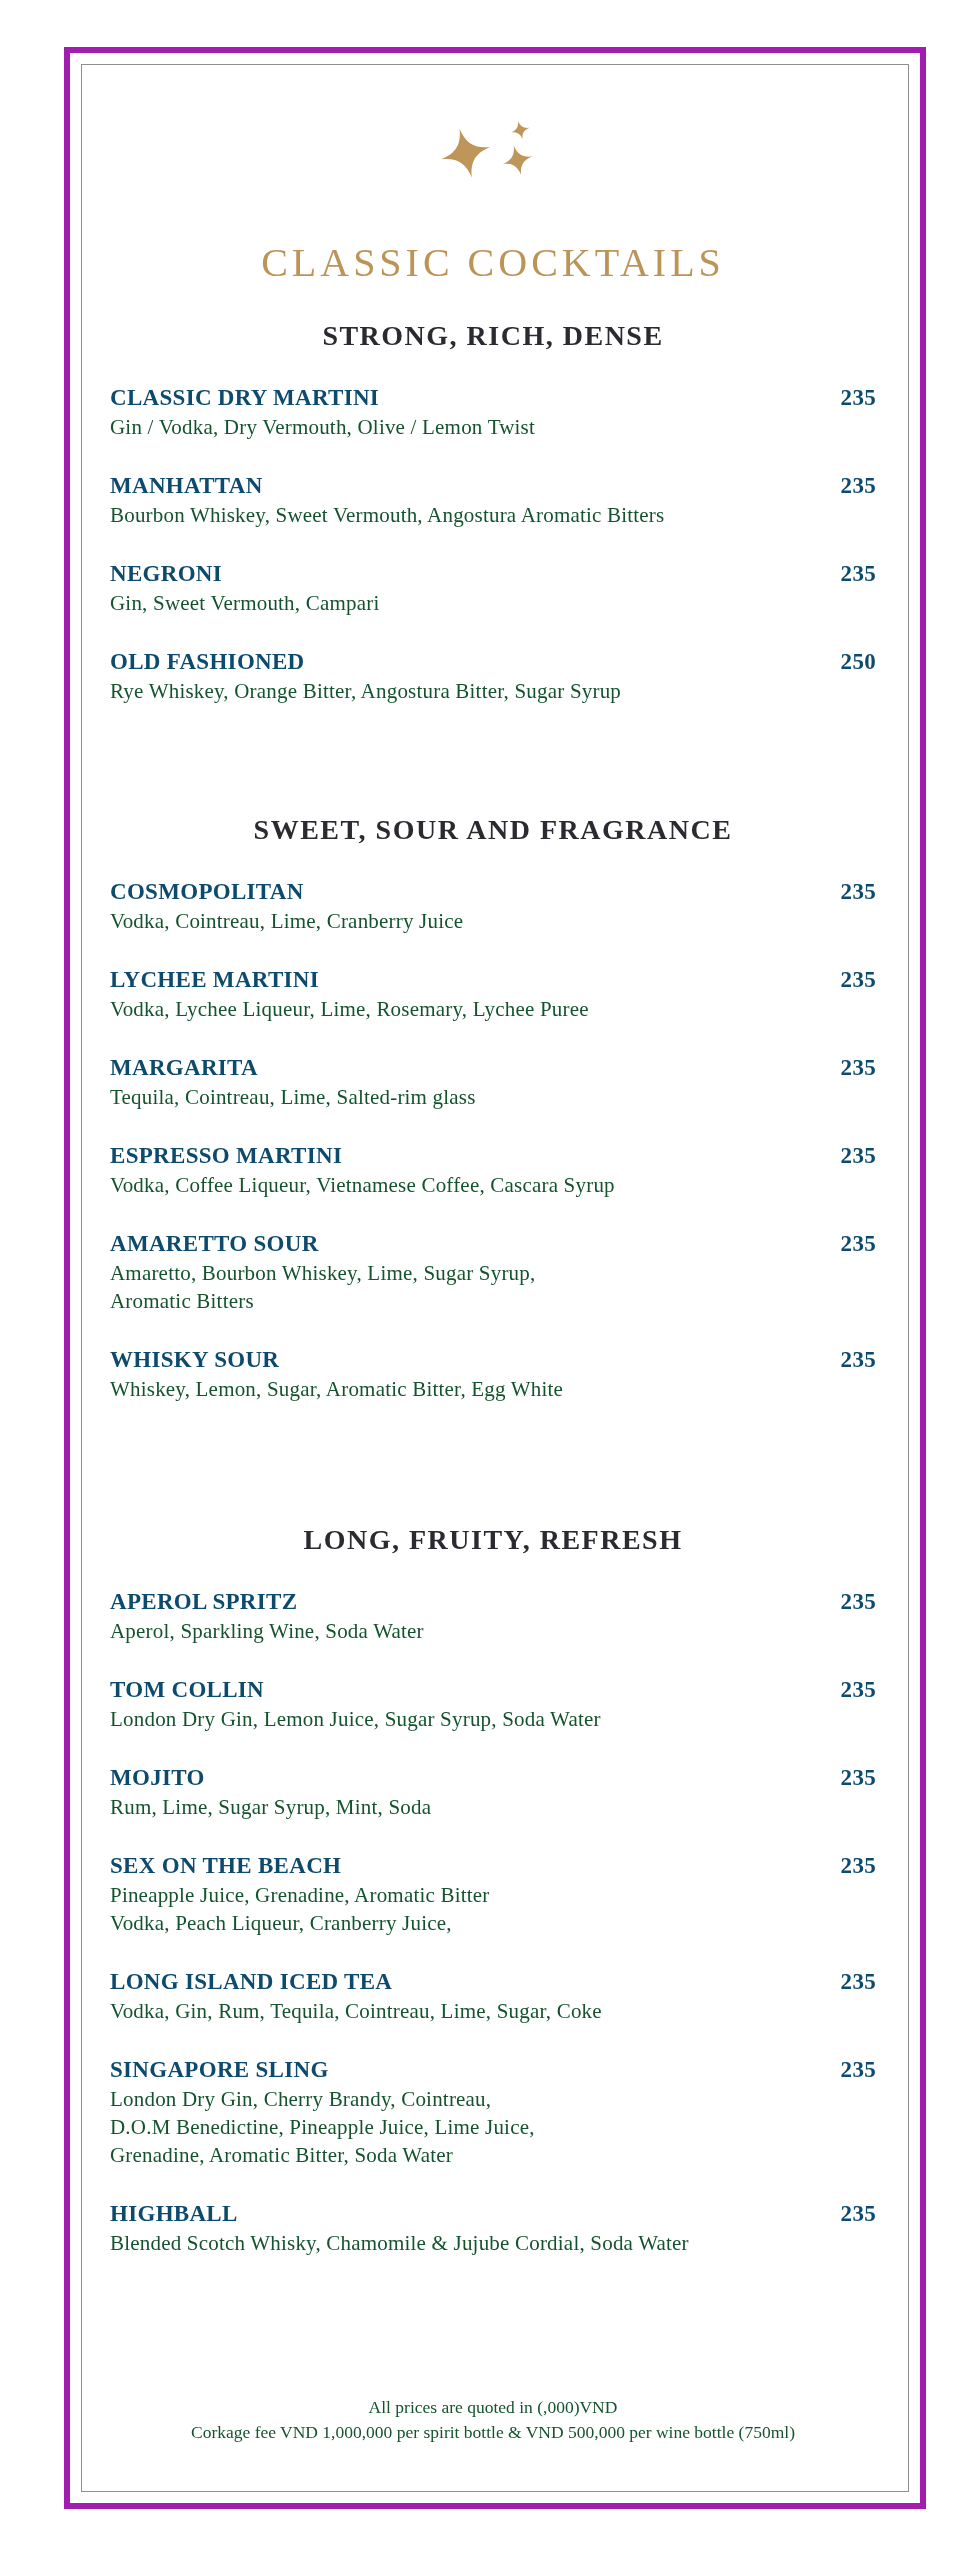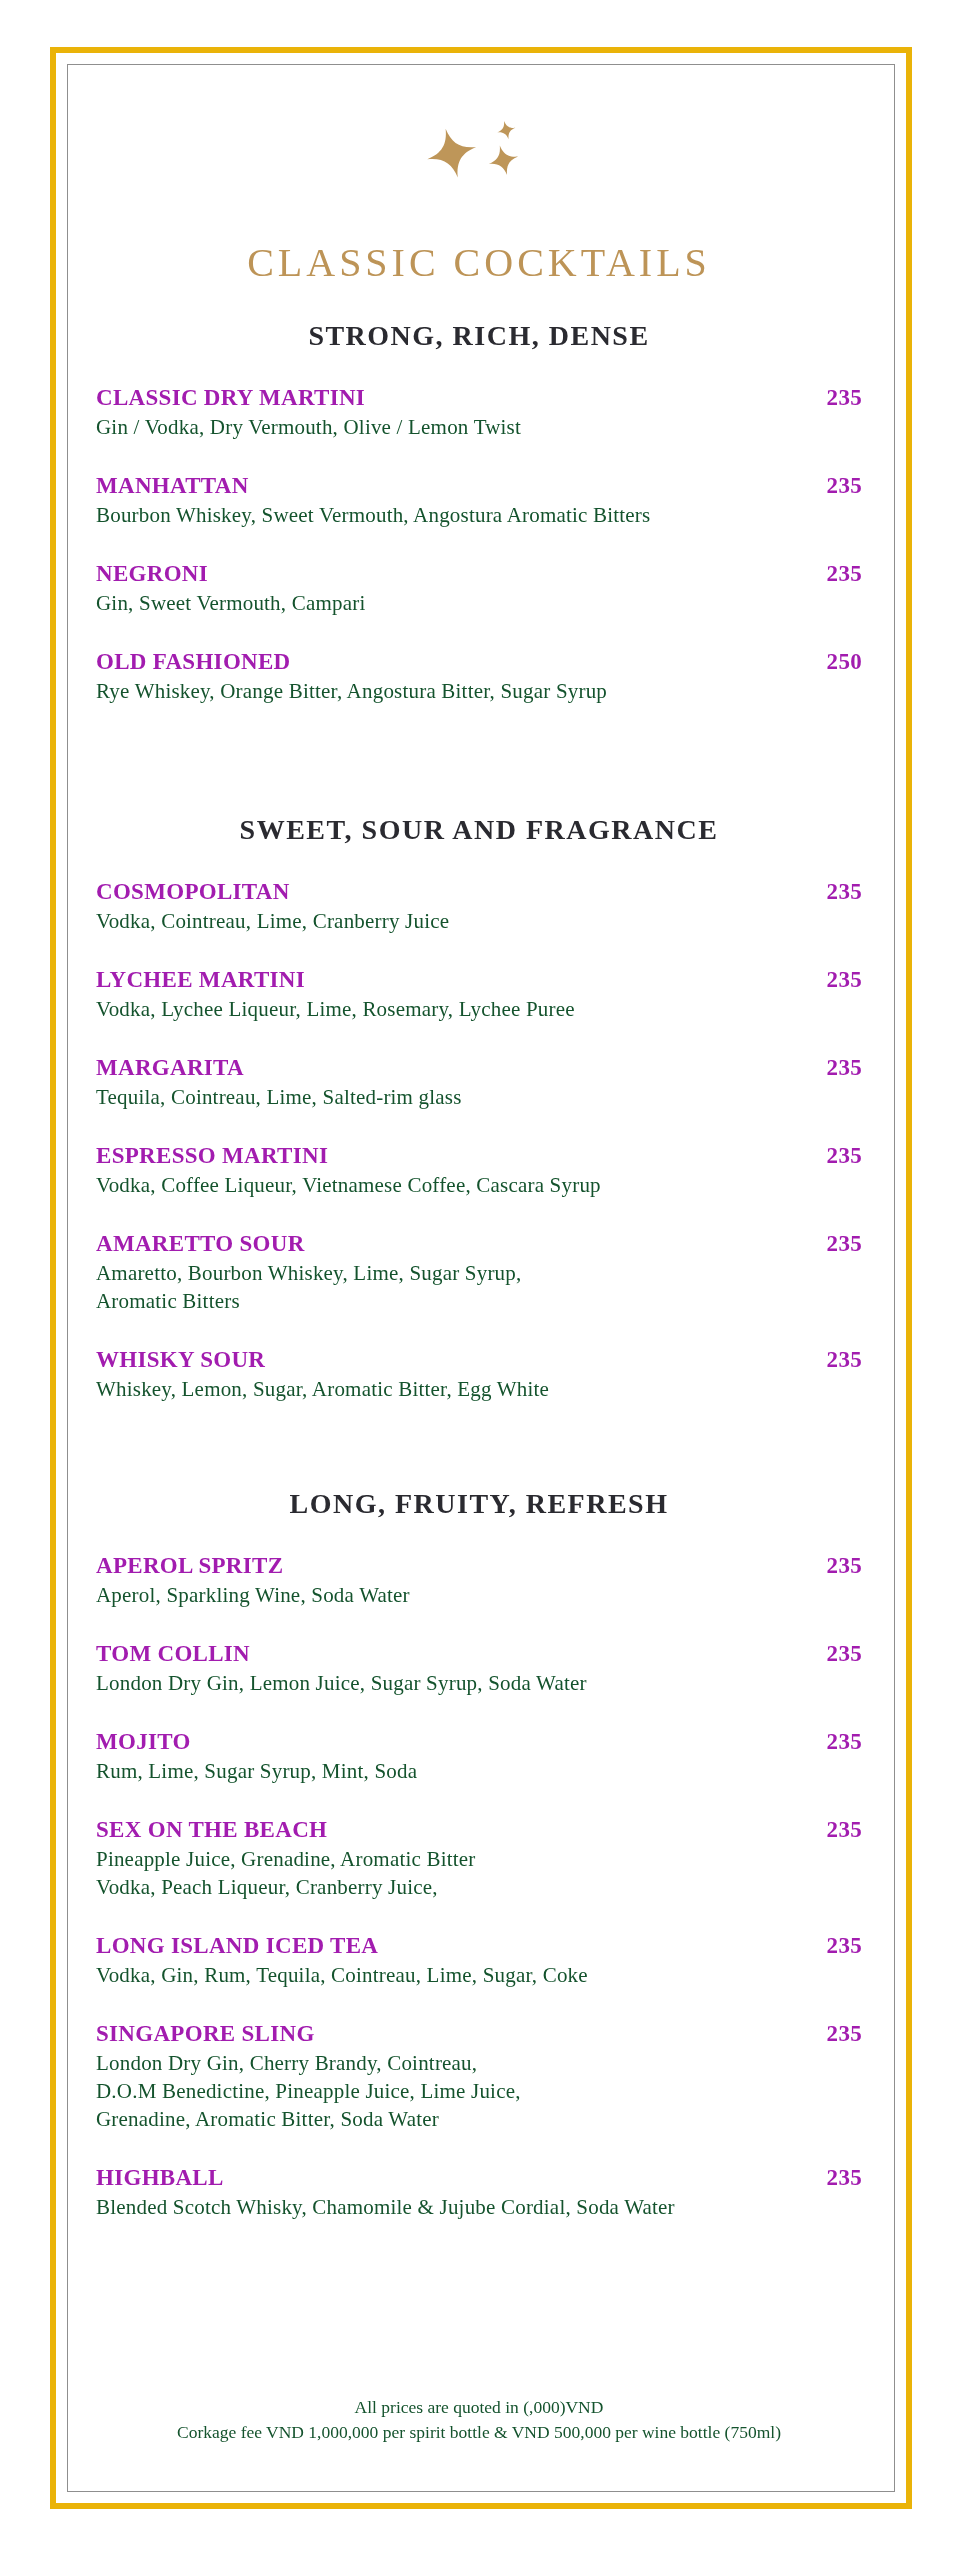--- a/index.html
+++ b/index.html
@@ -3,52 +3,52 @@
 <meta charset="utf-8">
 <style>
   html, body { margin: 0; padding: 0; }
   body {
     width: 964px; height: 2560px;
     background: #ffffff;
     position: relative;
     font-family: "Liberation Serif", "DejaVu Serif", serif;
   }
   .frame {
-    position: absolute; left: 50px; top: 47px;
+    position: absolute; left: 64px; top: 47px;
     width: 850px; height: 2450px;
-    border: 6px solid #eab308;
+    border: 6px solid #a21caf;
     background: #ffffff;
   }
   .inner {
     position: absolute; inset: 11px;
     border: 1px solid #8f8f8f;
     box-sizing: border-box;
     display: flex; flex-direction: column;
     padding: 50px 32px 46px 28px;
   }
   .logo { display: block; margin: 0 auto; }
   .title {
     margin: 47px 0 0; text-align: center;
     font-size: 40px; line-height: 44px; font-weight: 400;
     letter-spacing: 4px; color: #bd9457;
   }
   #sections { margin-top: 26px; }
   .section { margin-top: 8px; }
   #sections .section:nth-child(2) { margin-top: 108px; }
-  #sections .section:nth-child(3) { margin-top: 84px; }
+  #sections .section:nth-child(3) { margin-top: 120px; }
   .heading {
     text-align: center; margin: 0 0 30px;
     font-size: 28px; line-height: 34px; font-weight: 700;
     letter-spacing: 1.5px; color: #2a2a30;
   }
   .item { margin-bottom: 30px; }
   .row {
     display: flex; justify-content: space-between; align-items: baseline;
     font-size: 23px; line-height: 30px; font-weight: 700;
-    color: #a21caf; letter-spacing: 0.3px;
+    color: #0c4a6e; letter-spacing: 0.3px;
   }
   .name { text-align: left; }
   .price { text-align: right; }
   .desc {
     font-size: 21px; line-height: 28px; font-weight: 400;
     color: #14532d; letter-spacing: 0.2px;
   }
   .footer {
     margin-top: auto; text-align: center;
     font-size: 17.5px; line-height: 25px; color: #14532d;

